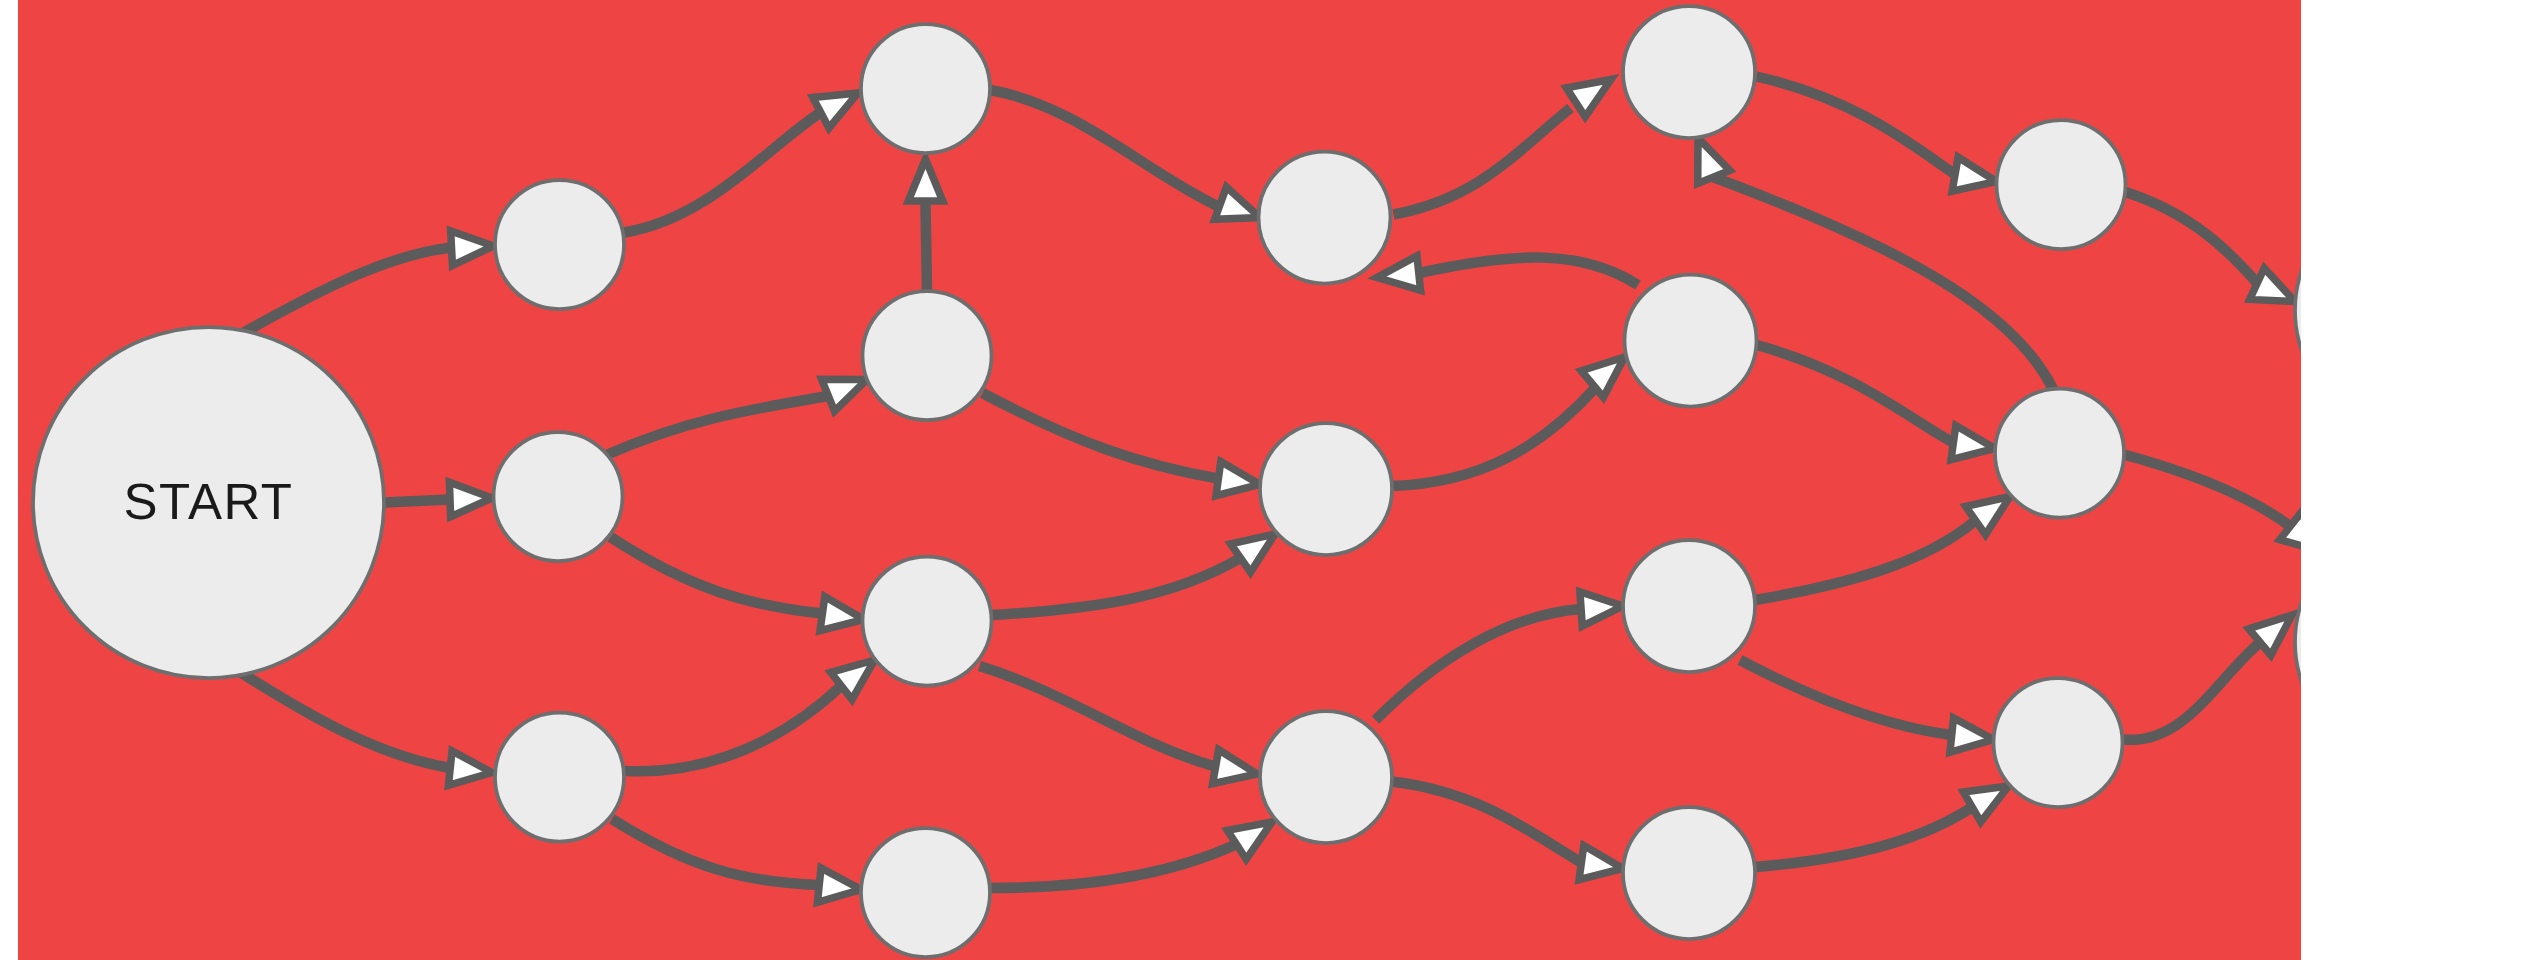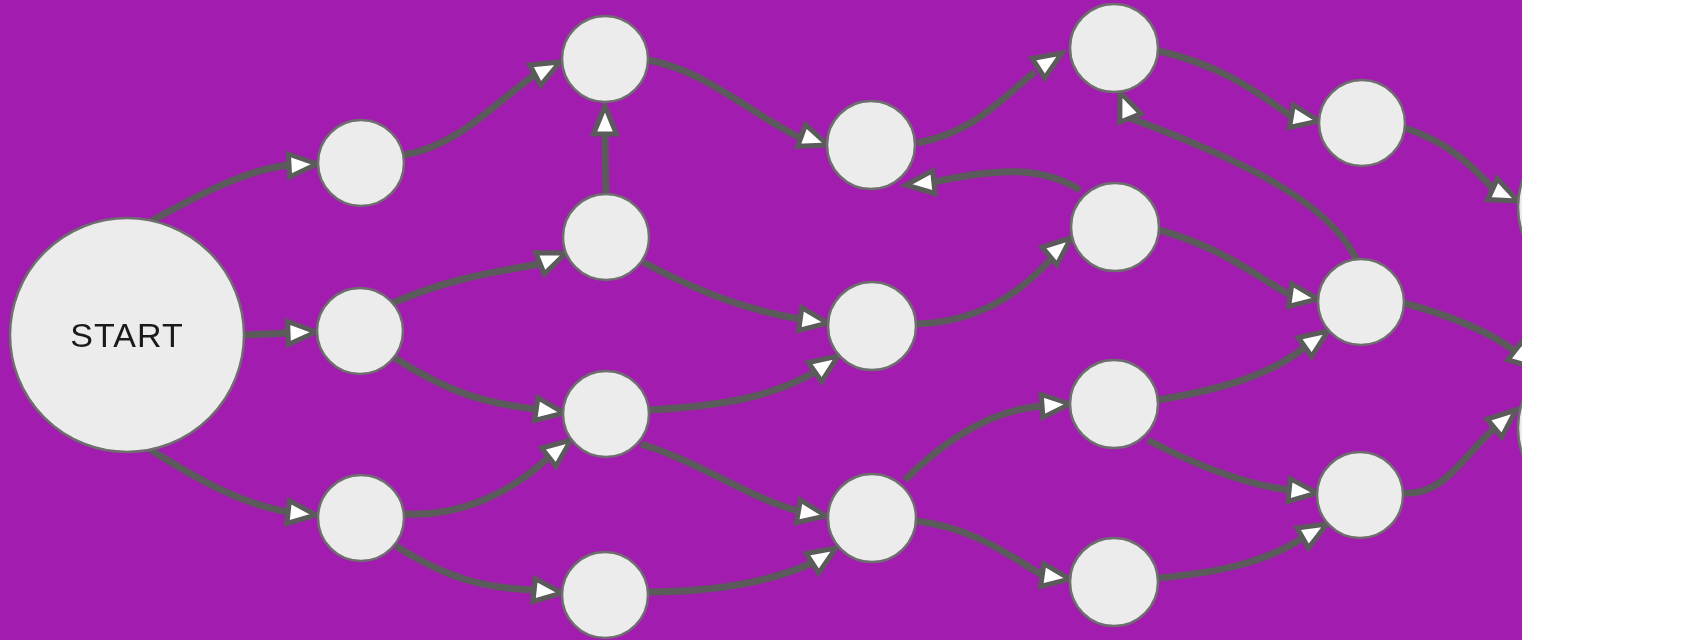--- a/index.html
+++ b/index.html
@@ -1,22 +1,23 @@
 <!DOCTYPE html>
 <html><head>
 <meta charset="utf-8">
 <style>
   html, body { margin: 0; padding: 0; background: #ffffff; }
   .stage {
     position: relative;
     width: 1522px;
     height: 640px;
-    background: #a21caf;
+    background: #ef4444;
     overflow: hidden;
     font-family: "Liberation Sans", sans-serif;
+    margin-left: 12px;
   }
   svg { display: block; }
   text.start-label {
     font-family: "Liberation Sans", sans-serif;
     letter-spacing: 1px;
   }
 </style>
 </head>
 <body>
 

